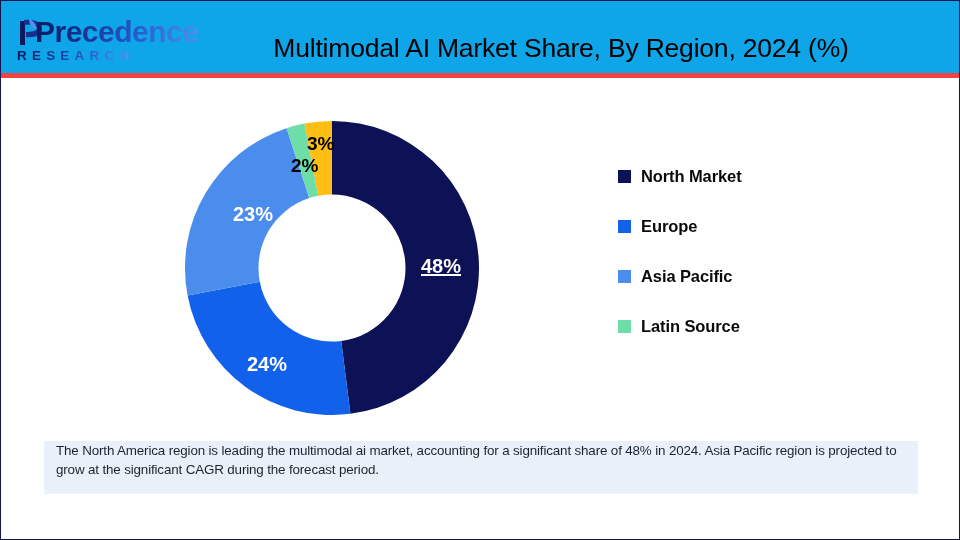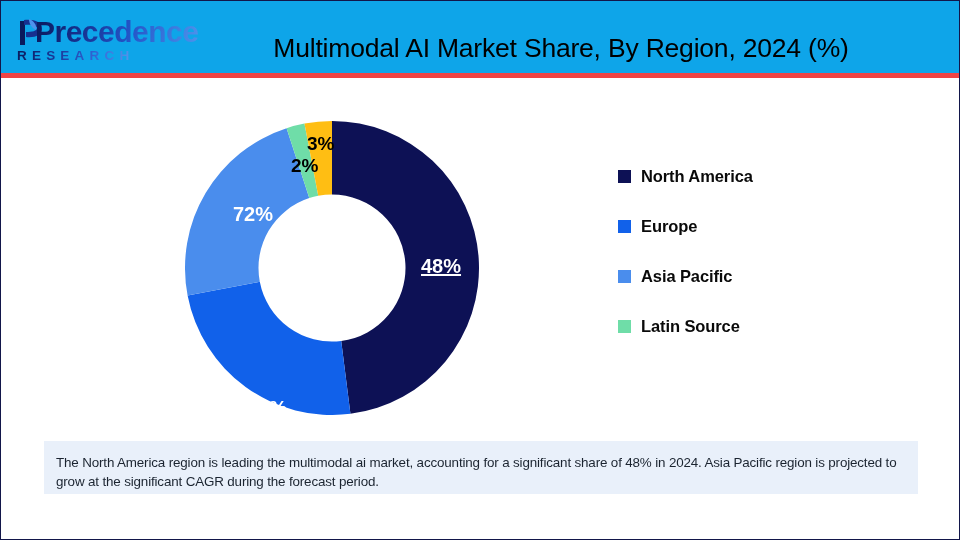--- a/index.html
+++ b/index.html
@@ -109,21 +109,21 @@
     position: absolute;
     font-weight: 700;
     font-size: 20px;
     white-space: nowrap;
     user-select: none;
   }
   .slice-label.on-dark { color: #ffffff; }
   .slice-label.on-light { color: #000000; }
 
   .lbl-na { left: 236px; top: 134px; text-decoration: underline; }
-  .lbl-eu { left:  62px; top: 232px; margin-top: 44px; }
+  .lbl-eu { left:  62px; top: 232px; }
   .lbl-ap { left:  48px; top:  82px; }
   .lbl-la { left: 106px; top:  34px; font-size: 19px; }
   .lbl-mea{ left: 122px; top:  12px; font-size: 19px; }
 
   
   .legend {
     position: absolute;
     left: 617px;
     top: 150px;
     width: 260px;
@@ -149,21 +149,21 @@
 
   
   .footnote {
     position: absolute;
     left: 43px;
     top: 440px;
     width: 874px;
     height: 53px;
     background: #e9f0fa;
     box-sizing: border-box;
-    padding: 12px 14px 0 12px;
+    padding: 0 14px 0 12px;
   }
   .footnote-text {
     font-size: 13.4px;
     line-height: 19px;
     color: #1b2430;
     letter-spacing: -0.15px;
   }
   .source {
     position: absolute;
     left: 0;
@@ -201,29 +201,29 @@
           <path d="M 147 0 A 147 147 0 0 1 165.4239853339528 292.8408610932282 L 156.21199266697639 219.9204305466141 A 73.5 73.5 0 0 0 147 73.5 Z" fill="#0d1155"></path>
           <path d="M 165.4239853339528 292.8408610932282 A 147 147 0 0 1 2.60377414288277 174.54505324410152 L 74.80188707144139 160.77252662205075 A 73.5 73.5 0 0 0 156.21199266697639 219.9204305466141 Z" fill="#1161ea"></path>
           <path d="M 2.60377414288277 174.54505324410152 A 147 147 0 0 1 101.57450182688271 7.194692104612443 L 124.28725091344135 77.09734605230622 A 73.5 73.5 0 0 0 74.80188707144139 160.77252662205075 Z" fill="#4a8ded"></path>
           <path d="M 101.57450182688271 7.194692104612443 A 147 147 0 0 1 119.45494675589835 2.6037741428827985 L 133.22747337794917 74.8018870714414 A 73.5 73.5 0 0 0 124.28725091344135 77.09734605230622 Z" fill="#6fdda8"></path>
           <path d="M 119.45494675589835 2.6037741428827985 A 147 147 0 0 1 146.99999999999997 0 L 147 73.5 A 73.5 73.5 0 0 0 133.22747337794917 74.8018870714414 Z" fill="#ffbe13"></path>
         </g>
     </svg>
 
     <div class="slice-label on-dark lbl-na">48%</div>
     <div class="slice-label on-dark lbl-eu">24%</div>
-    <div class="slice-label on-dark lbl-ap">72%</div>
+    <div class="slice-label on-dark lbl-ap">23%</div>
     <div class="slice-label on-light lbl-la">2%</div>
     <div class="slice-label on-light lbl-mea">3%</div>
   </div>
 
   <div class="legend" id="legend-list">
       <div class="legend-item">
         <span class="legend-swatch" style="background: rgb(13, 17, 85);"></span>
-        <span class="legend-label">North America</span>
+        <span class="legend-label">North Market</span>
       </div>
       <div class="legend-item">
         <span class="legend-swatch" style="background: rgb(17, 97, 234);"></span>
         <span class="legend-label">Europe</span>
       </div>
       <div class="legend-item">
         <span class="legend-swatch" style="background: rgb(74, 141, 237);"></span>
         <span class="legend-label">Asia Pacific</span>
       </div>
       <div class="legend-item">

